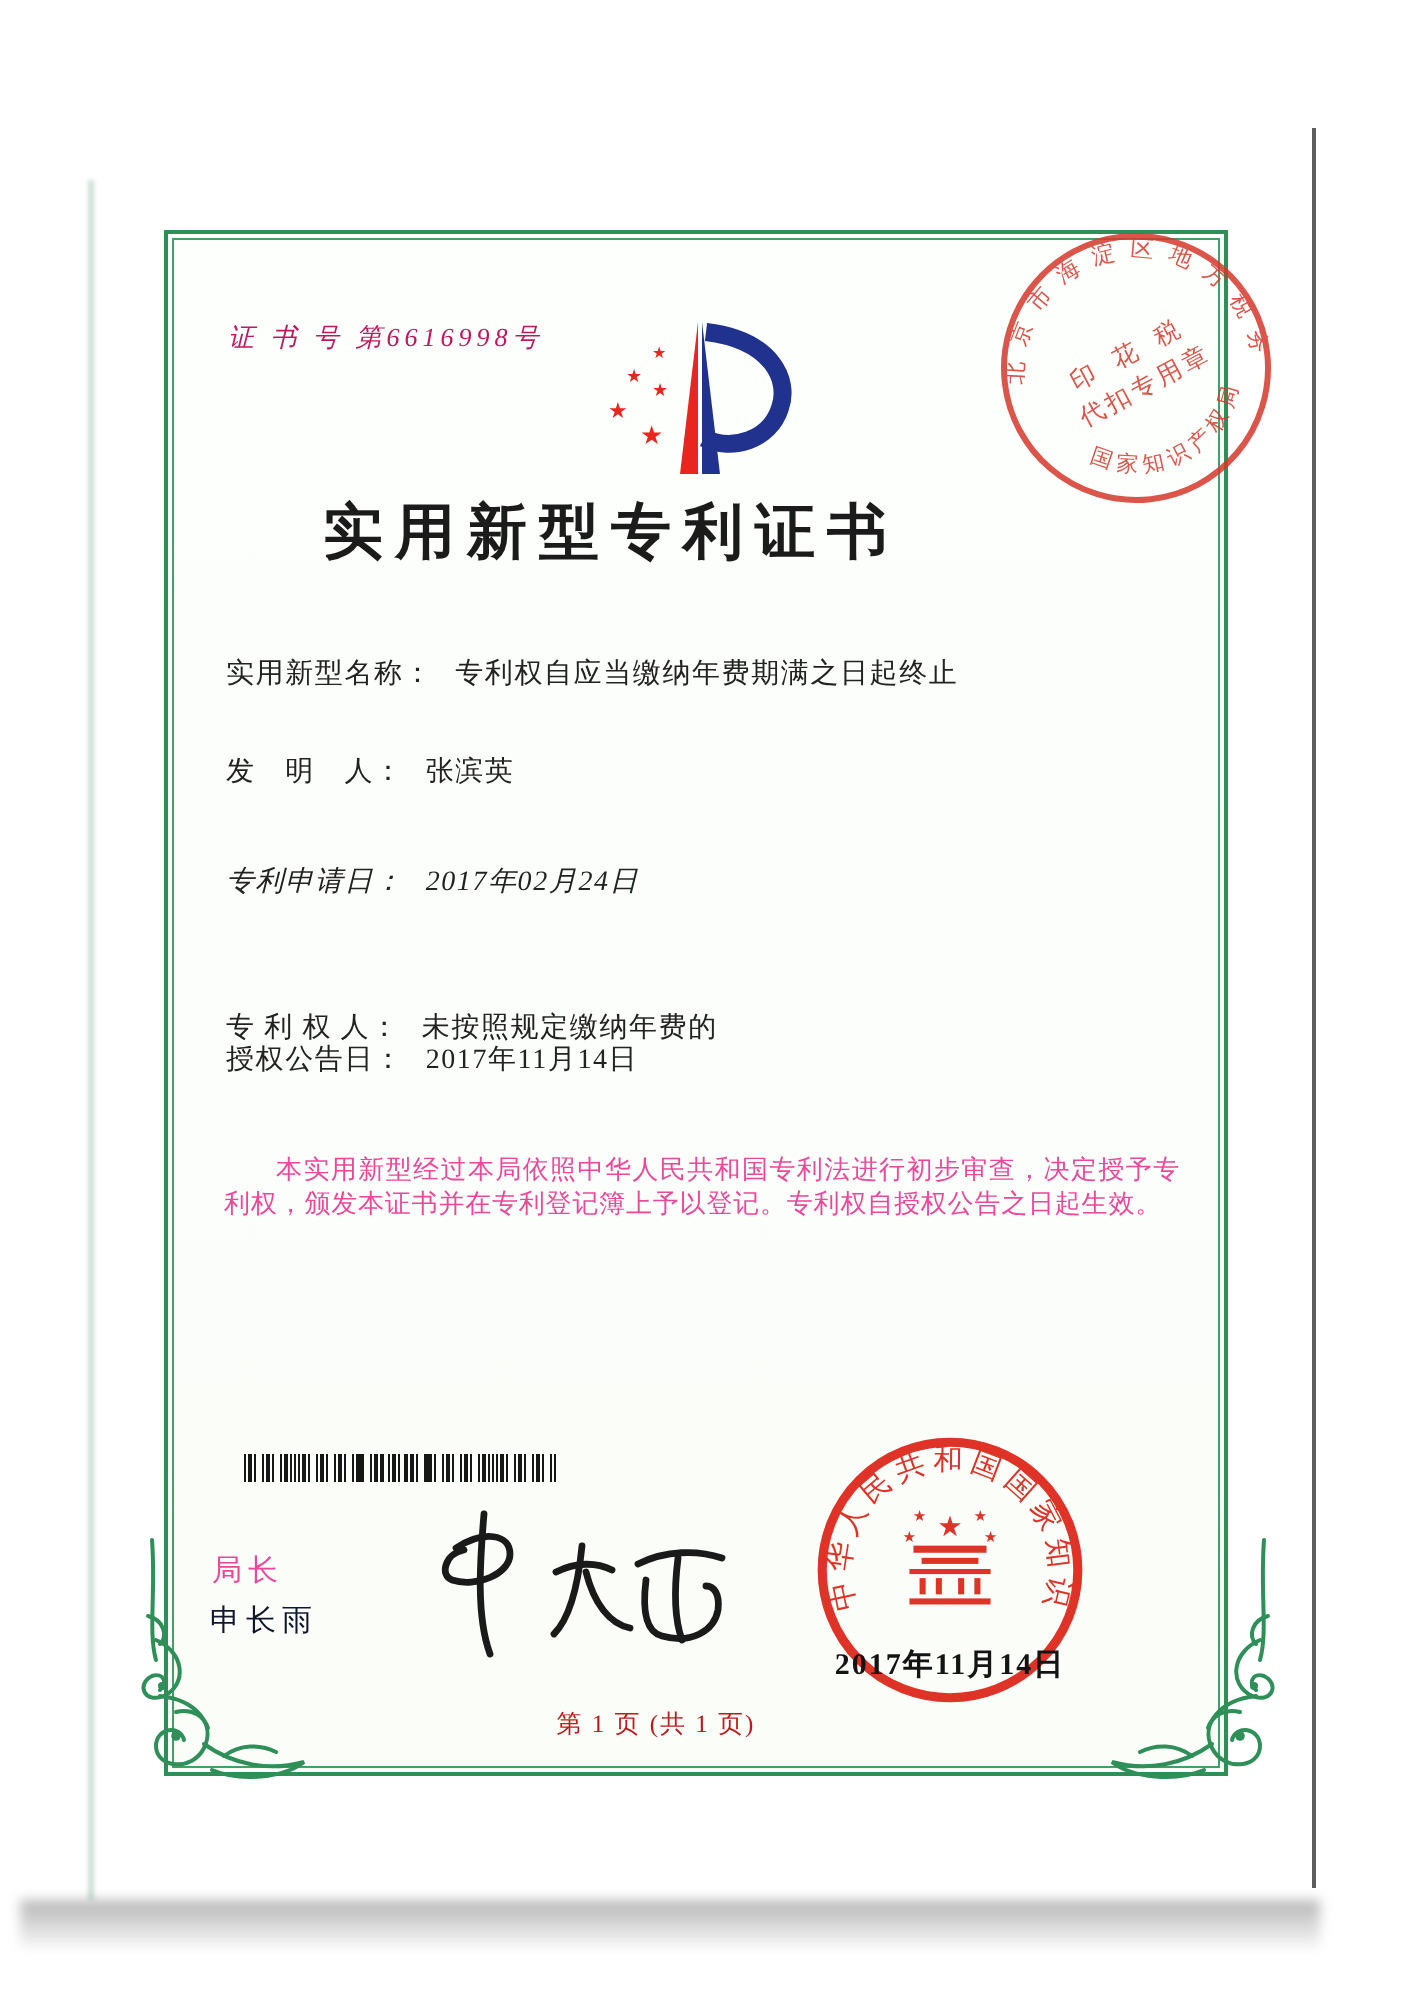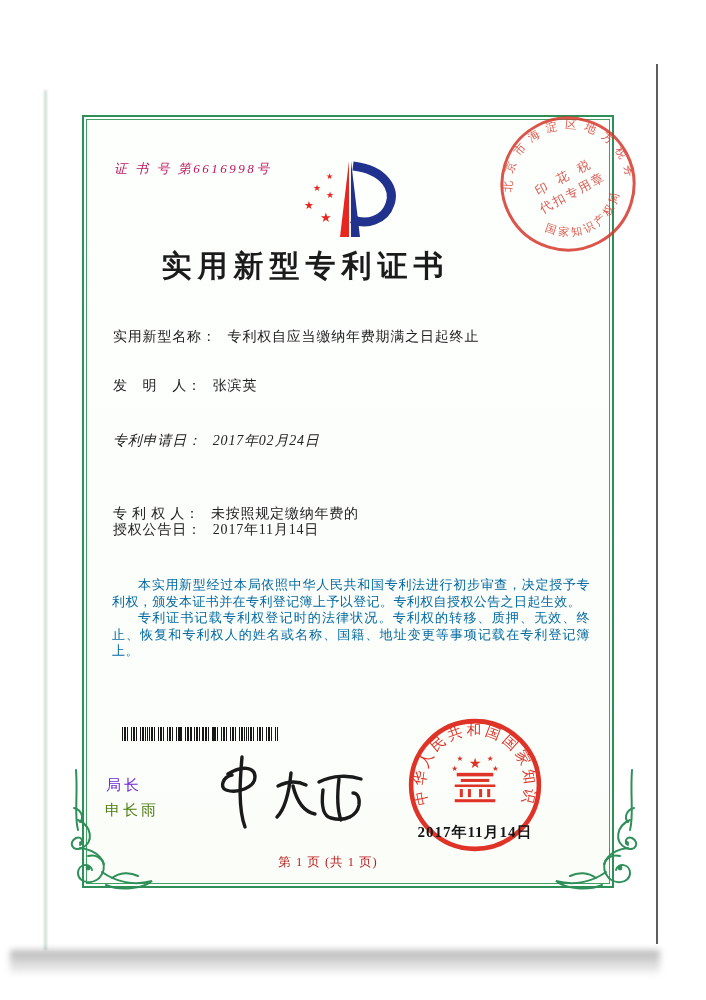--- a/index.html
+++ b/index.html
@@ -28,30 +28,30 @@
   .logo{position:absolute;left:300px;top:155px;width:100px;height:86px;}
 
   .title{position:absolute;left:82px;top:246px;width:447px;text-align:center;
     font-size:30px;font-weight:bold;letter-spacing:6px;color:#1b1b1b;white-space:nowrap;}
 
   .field{position:absolute;left:113px;font-size:14px;color:#222;letter-spacing:.8px;white-space:nowrap;}
   .flabel{margin-right:11px;}
   .f0{top:328px;} .f1{top:377px;} .f2{top:421px;} .f3{top:432px;font-style:italic;} .f4{top:505px;} .f5{top:521px;}
 
   .body-text{position:absolute;left:112px;top:577px;width:478px;
-    font-size:13px;line-height:16.6px;text-align:justify;color:#0369a1;}
+    font-size:13px;line-height:16.6px;text-align:justify;color:#ec4899;}
   .body-text p{margin:0;text-indent:2em;letter-spacing:.4px;}
 
   .barcode{position:absolute;left:122px;top:727px;width:156px;height:14px;
     background-image:
       repeating-linear-gradient(90deg,#161616 0 1px,transparent 1px 2px,#161616 2px 4px,transparent 4px 5px,#161616 5px 6px,transparent 6px 9px),
       repeating-linear-gradient(90deg,transparent 0 3px,#161616 3px 4px,transparent 4px 11px);}
 
-  .officer-title{position:absolute;left:106px;top:776px;font-size:15px;letter-spacing:3px;color:#6d28d9;}
-  .officer-name{position:absolute;left:105px;top:801px;font-size:15px;letter-spacing:3px;color:#4d7c0f;text-align:center;}
+  .officer-title{position:absolute;left:106px;top:776px;font-size:15px;letter-spacing:3px;color:#ec4899;}
+  .officer-name{position:absolute;left:105px;top:801px;font-size:15px;letter-spacing:3px;color:#0f172a;text-align:center;}
 
   .signature{position:absolute;left:198px;top:750px;width:170px;height:88px;}
 
   .seal{position:absolute;left:404px;top:714px;width:142px;height:142px;}
   .seal-date{position:absolute;left:400px;top:823px;width:150px;text-align:center;
     font-size:15px;font-weight:600;color:#141414;letter-spacing:1px;white-space:nowrap;}
 
   .tax-stamp{position:absolute;left:492px;top:108px;width:152px;height:152px;}
 
   .footer{position:absolute;left:82px;top:854px;width:492px;text-align:center;
@@ -128,21 +128,20 @@
   </div>
   <div class="field f4">
     <span class="flabel">专 利 权 人：</span><span class="fvalue">未按照规定缴纳年费的</span>
   </div>
   <div class="field f5">
     <span class="flabel">授权公告日：</span><span class="fvalue">2017年11月14日</span>
   </div>
 
   <div class="body-text">
     <p>本实用新型经过本局依照中华人民共和国专利法进行初步审查，决定授予专利权，颁发本证书并在专利登记簿上予以登记。专利权自授权公告之日起生效。</p>
-    <p>专利证书记载专利权登记时的法律状况。专利权的转移、质押、无效、终止、恢复和专利权人的姓名或名称、国籍、地址变更等事项记载在专利登记簿上。</p>
   </div>
 
   <div class="barcode"></div>
 
   <div class="officer-title">局长</div>
   <div class="officer-name">申长雨</div>
 
   <svg class="signature" viewBox="0 0 170 88">
     <g fill="none" stroke="#1a1a1a" stroke-width="3.4" stroke-linecap="round">
       <path d="M30,24 C44,15 57,17 57,27 C57,37 40,44 28,40 C22,38 24,27 34,25"></path>

